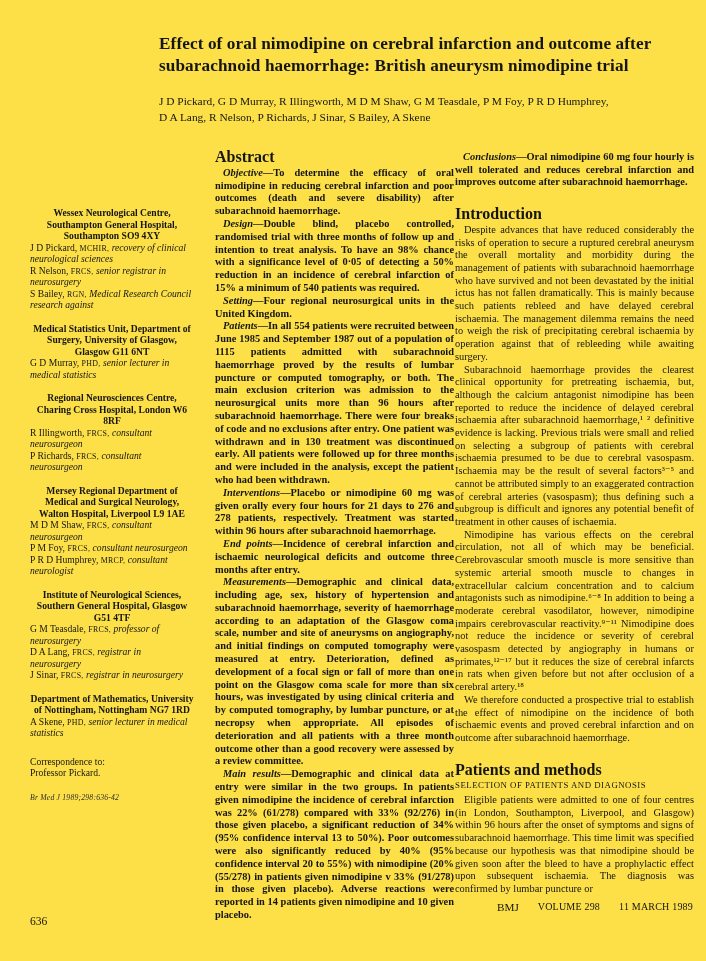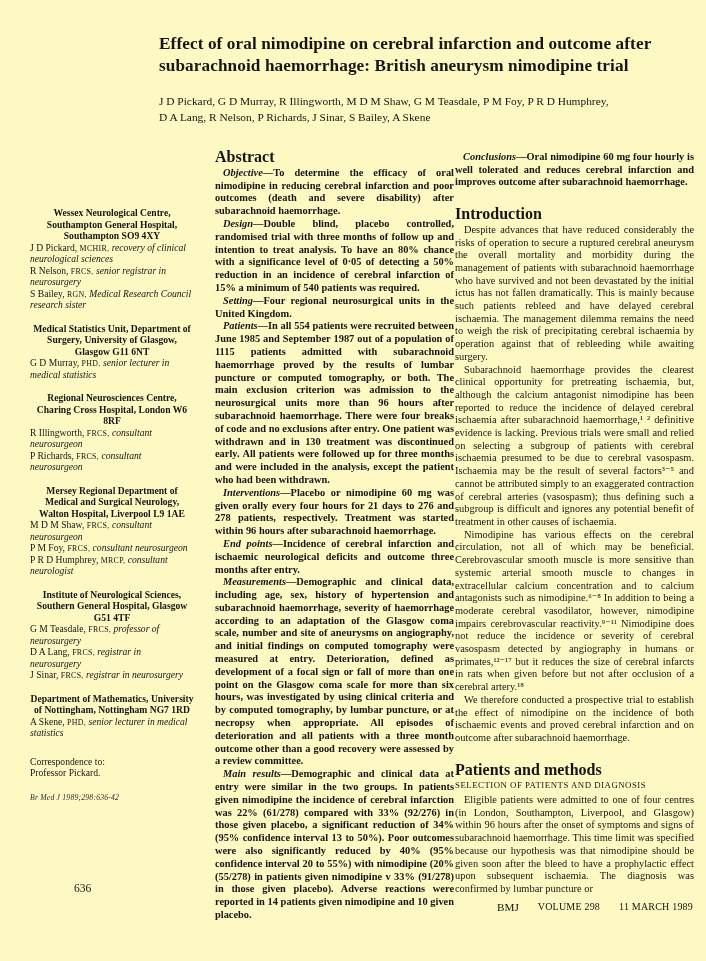--- a/index.html
+++ b/index.html
@@ -1,17 +1,17 @@
 <!DOCTYPE html>
 <html><head>
 <meta charset="utf-8">
 <style>
   html,body{margin:0;padding:0;background:#e9e9e9;}
   .page{
-    position:relative;width:706px;height:961px;background:#fef9c3;
+    position:relative;width:706px;height:961px;background:#fde047;
     font-family:"Liberation Serif","DejaVu Serif",serif;color:#151515;
     margin:0 auto;overflow:hidden;
   }
   
   .masthead{position:absolute;left:159px;top:33px;width:538px;}
   .title{font-size:17.2px;line-height:1.26;font-weight:bold;margin:0;letter-spacing:.1px;}
   .authors{margin:18px 0 0 0;font-size:11.4px;line-height:1.38;}
   
   .sidebar{position:absolute;left:30px;top:207px;width:164px;font-size:9.6px;line-height:1.2;text-align:left;}
   .aff{margin:0 0 12px 0;}
@@ -27,21 +27,21 @@
   .col-middle{left:215px;font-weight:bold;font-size:10.4px;line-height:12.8px;}
   .col-right{left:455px;font-size:10.4px;line-height:12.7px;}
   .sec-heading{font-size:16px;font-weight:bold;margin:0 0 3px 0;text-align:left;}
   .sec-heading.spaced{margin-top:19px;}
   .ab{margin:0;text-indent:8px;}
   .lead{font-style:italic;}
   .conclusions{font-weight:bold;}
   .body-par{margin:0;text-indent:9px;}
   .sub-heading{font-size:8.8px;font-weight:normal;letter-spacing:.5px;margin:0 0 2px 0;text-align:left;}
   
-  .pageno{position:absolute;left:30px;top:882px;font-size:11.6px;margin-left:44px;}
+  .pageno{position:absolute;left:30px;top:915px;font-size:11.6px;}
   .journal-line{position:absolute;left:497px;top:901px;width:196px;display:flex;justify-content:space-between;align-items:flex-start;}
   .j-name{font-size:11.2px;}
   .j-vol,.j-date{font-size:10px;letter-spacing:.2px;}
 </style>
 </head>
 <body>
 
 <div class="page">
 
   <header class="masthead">
@@ -51,21 +51,21 @@
       <span>D A Lang, R Nelson, P Richards, J Sinar, S Bailey, A Skene</span>
     </p>
   </header>
 
   <aside class="sidebar">
 
     <section class="aff">
       <p class="aff-address">Wessex Neurological Centre, Southampton General Hospital, Southampton SO9 4XY</p>
       <p class="person"><span class="pname">J D Pickard,</span> <span class="pqual">MCHIR,</span> <span class="prole">recovery of clinical neurological sciences</span></p>
       <p class="person"><span class="pname">R Nelson,</span> <span class="pqual">FRCS,</span> <span class="prole">senior registrar in neurosurgery</span></p>
-      <p class="person"><span class="pname">S Bailey,</span> <span class="pqual">RGN,</span> <span class="prole">Medical Research Council research sister</span></p>
+      <p class="person"><span class="pname">S Bailey,</span> <span class="pqual">RGN,</span> <span class="prole">Medical Research Council research against</span></p>
     </section>
 
     <section class="aff">
       <p class="aff-address">Medical Statistics Unit, Department of Surgery, University of Glasgow, Glasgow G11 6NT</p>
       <p class="person"><span class="pname">G D Murray,</span> <span class="pqual">PHD,</span> <span class="prole">senior lecturer in medical statistics</span></p>
     </section>
 
     <section class="aff">
       <p class="aff-address">Regional Neurosciences Centre, Charing Cross Hospital, London W6 8RF</p>
       <p class="person"><span class="pname">R Illingworth,</span> <span class="pqual">FRCS,</span> <span class="prole">consultant neurosurgeon</span></p>
@@ -94,21 +94,21 @@
     <section class="correspondence">
       <p><span>Correspondence to:</span><br><span>Professor Pickard.</span></p>
     </section>
 
     <p class="citation">Br Med J 1989;298:636-42</p>
   </aside>
 
   <main class="col col-middle">
     <h2 class="sec-heading">Abstract</h2>
     <p class="ab"><i class="lead">Objective</i><span>—To determine the efficacy of oral nimodipine in reducing cerebral infarction and poor outcomes (death and severe disability) after subarachnoid haemorrhage.</span></p>
-    <p class="ab"><i class="lead">Design</i><span>—Double blind, placebo controlled, randomised trial with three months of follow up and intention to treat analysis. To have an 80% chance with a significance level of 0·05 of detecting a 50% reduction in an incidence of cerebral infarction of 15% a minimum of 540 patients was required.</span></p>
+    <p class="ab"><i class="lead">Design</i><span>—Double blind, placebo controlled, randomised trial with three months of follow up and intention to treat analysis. To have an 98% chance with a significance level of 0·05 of detecting a 50% reduction in an incidence of cerebral infarction of 15% a minimum of 540 patients was required.</span></p>
     <p class="ab"><i class="lead">Setting</i><span>—Four regional neurosurgical units in the United Kingdom.</span></p>
     <p class="ab"><i class="lead">Patients</i><span>—In all 554 patients were recruited between June 1985 and September 1987 out of a population of 1115 patients admitted with subarachnoid haemorrhage proved by the results of lumbar puncture or computed tomography, or both. The main exclusion criterion was admission to the neurosurgical units more than 96 hours after subarachnoid haemorrhage. There were four breaks of code and no exclusions after entry. One patient was withdrawn and in 130 treatment was discontinued early. All patients were followed up for three months and were included in the analysis, except the patient who had been withdrawn.</span></p>
     <p class="ab"><i class="lead">Interventions</i><span>—Placebo or nimodipine 60 mg was given orally every four hours for 21 days to 276 and 278 patients, respectively. Treatment was started within 96 hours after subarachnoid haemorrhage.</span></p>
     <p class="ab"><i class="lead">End points</i><span>—Incidence of cerebral infarction and ischaemic neurological deficits and outcome three months after entry.</span></p>
     <p class="ab"><i class="lead">Measurements</i><span>—Demographic and clinical data, including age, sex, history of hypertension and subarachnoid haemorrhage, severity of haemorrhage according to an adaptation of the Glasgow coma scale, number and site of aneurysms on angiography, and initial findings on computed tomography were measured at entry. Deterioration, defined as development of a focal sign or fall of more than one point on the Glasgow coma scale for more than six hours, was investigated by using clinical criteria and by computed tomography, by lumbar puncture, or at necropsy when appropriate. All episodes of deterioration and all patients with a three month outcome other than a good recovery were assessed by a review committee.</span></p>
     <p class="ab"><i class="lead">Main results</i><span>—Demographic and clinical data at entry were similar in the two groups. In patients given nimodipine the incidence of cerebral infarction was 22% (61/278) compared with 33% (92/276) in those given placebo, a significant reduction of 34% (95% confidence interval 13 to 50%). Poor outcomes were also significantly reduced by 40% (95% confidence interval 20 to 55%) with nimodipine (20% (55/278) in patients given nimodipine v 33% (91/278) in those given placebo). Adverse reactions were reported in 14 patients given nimodipine and 10 given placebo.</span></p>
   </main>
 
   <div class="col col-right">
     <p class="ab conclusions"><i class="lead">Conclusions</i><span>—Oral nimodipine 60 mg four hourly is well tolerated and reduces cerebral infarction and improves outcome after subarachnoid haemorrhage.</span></p>

